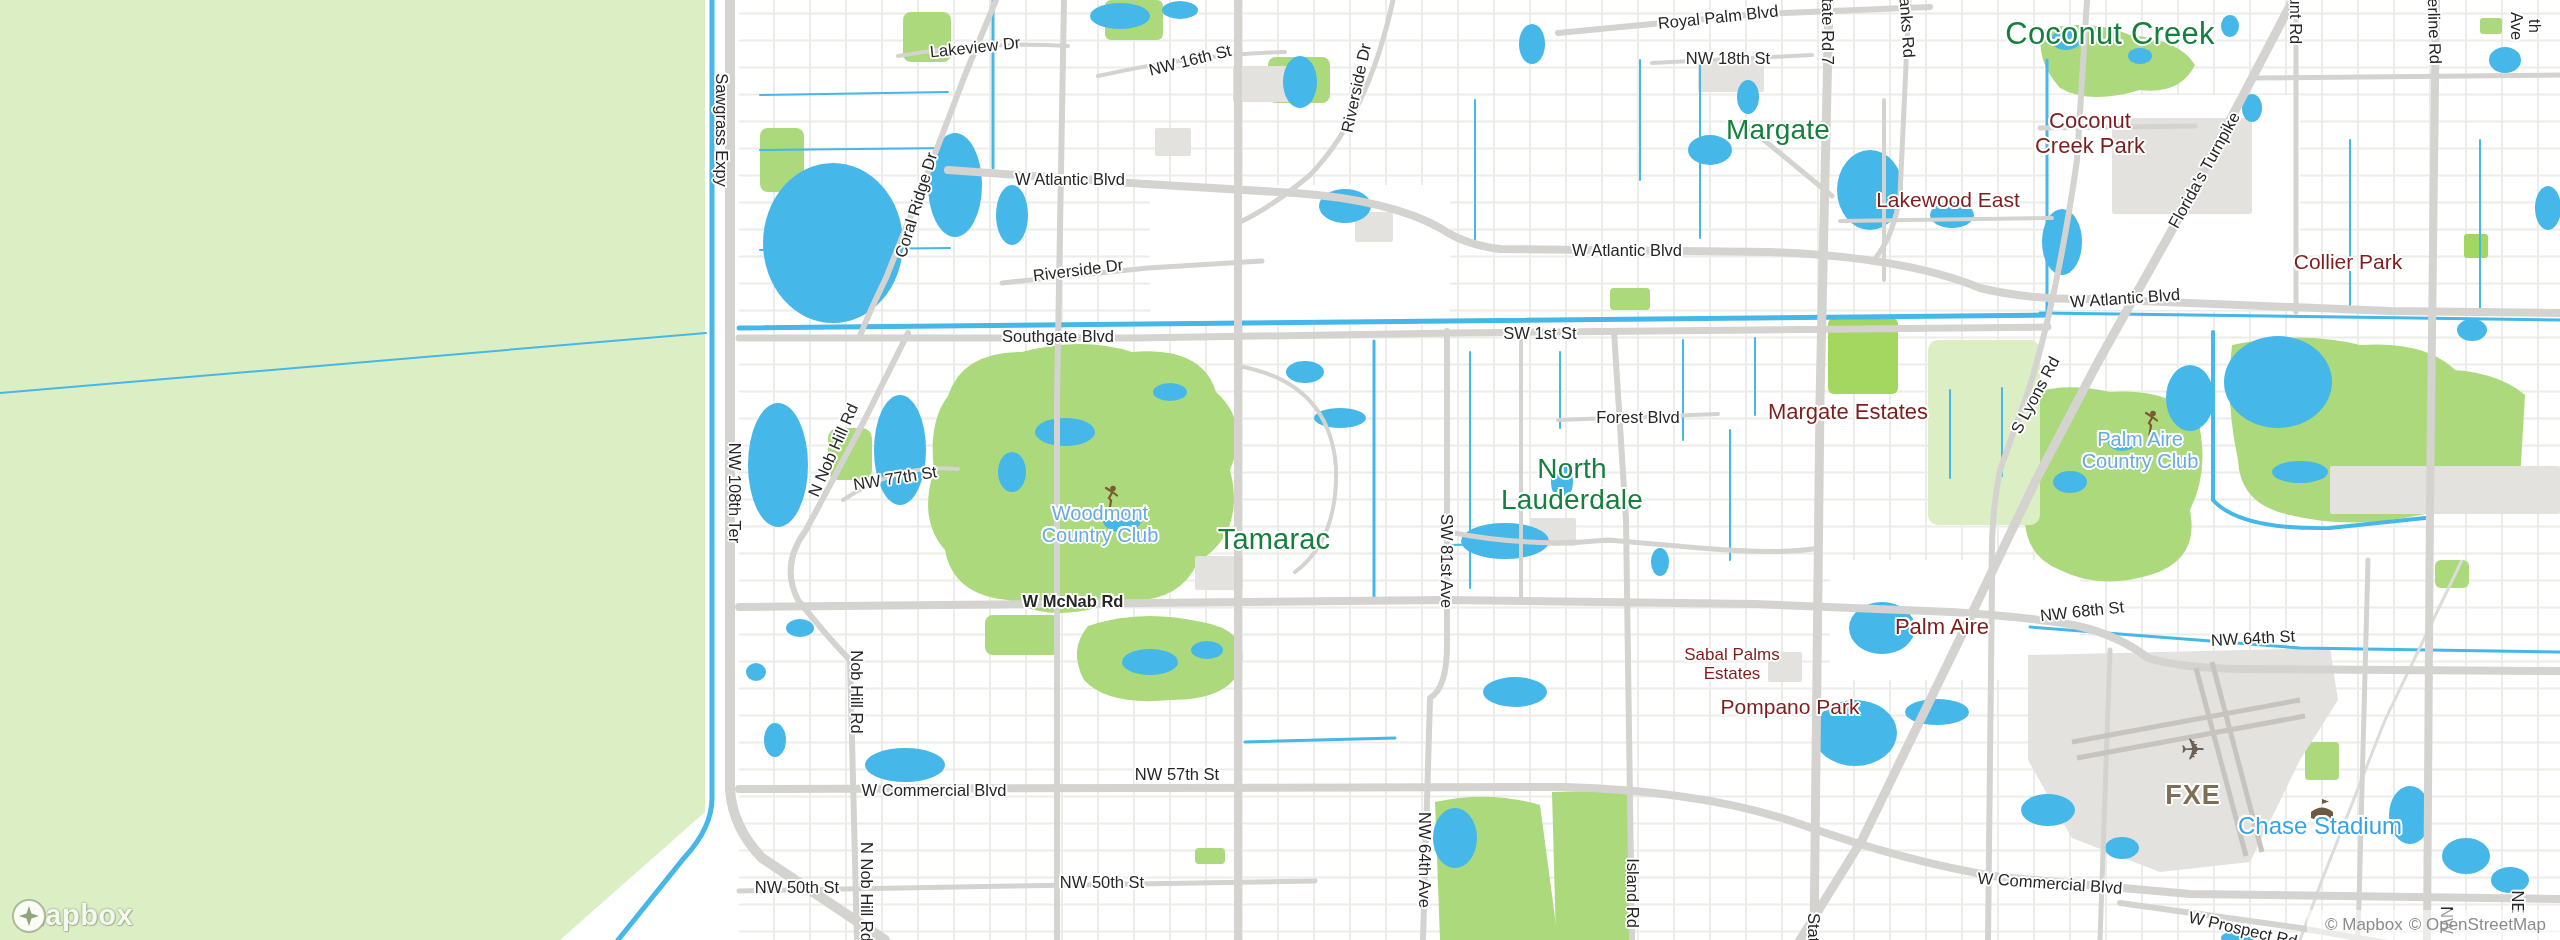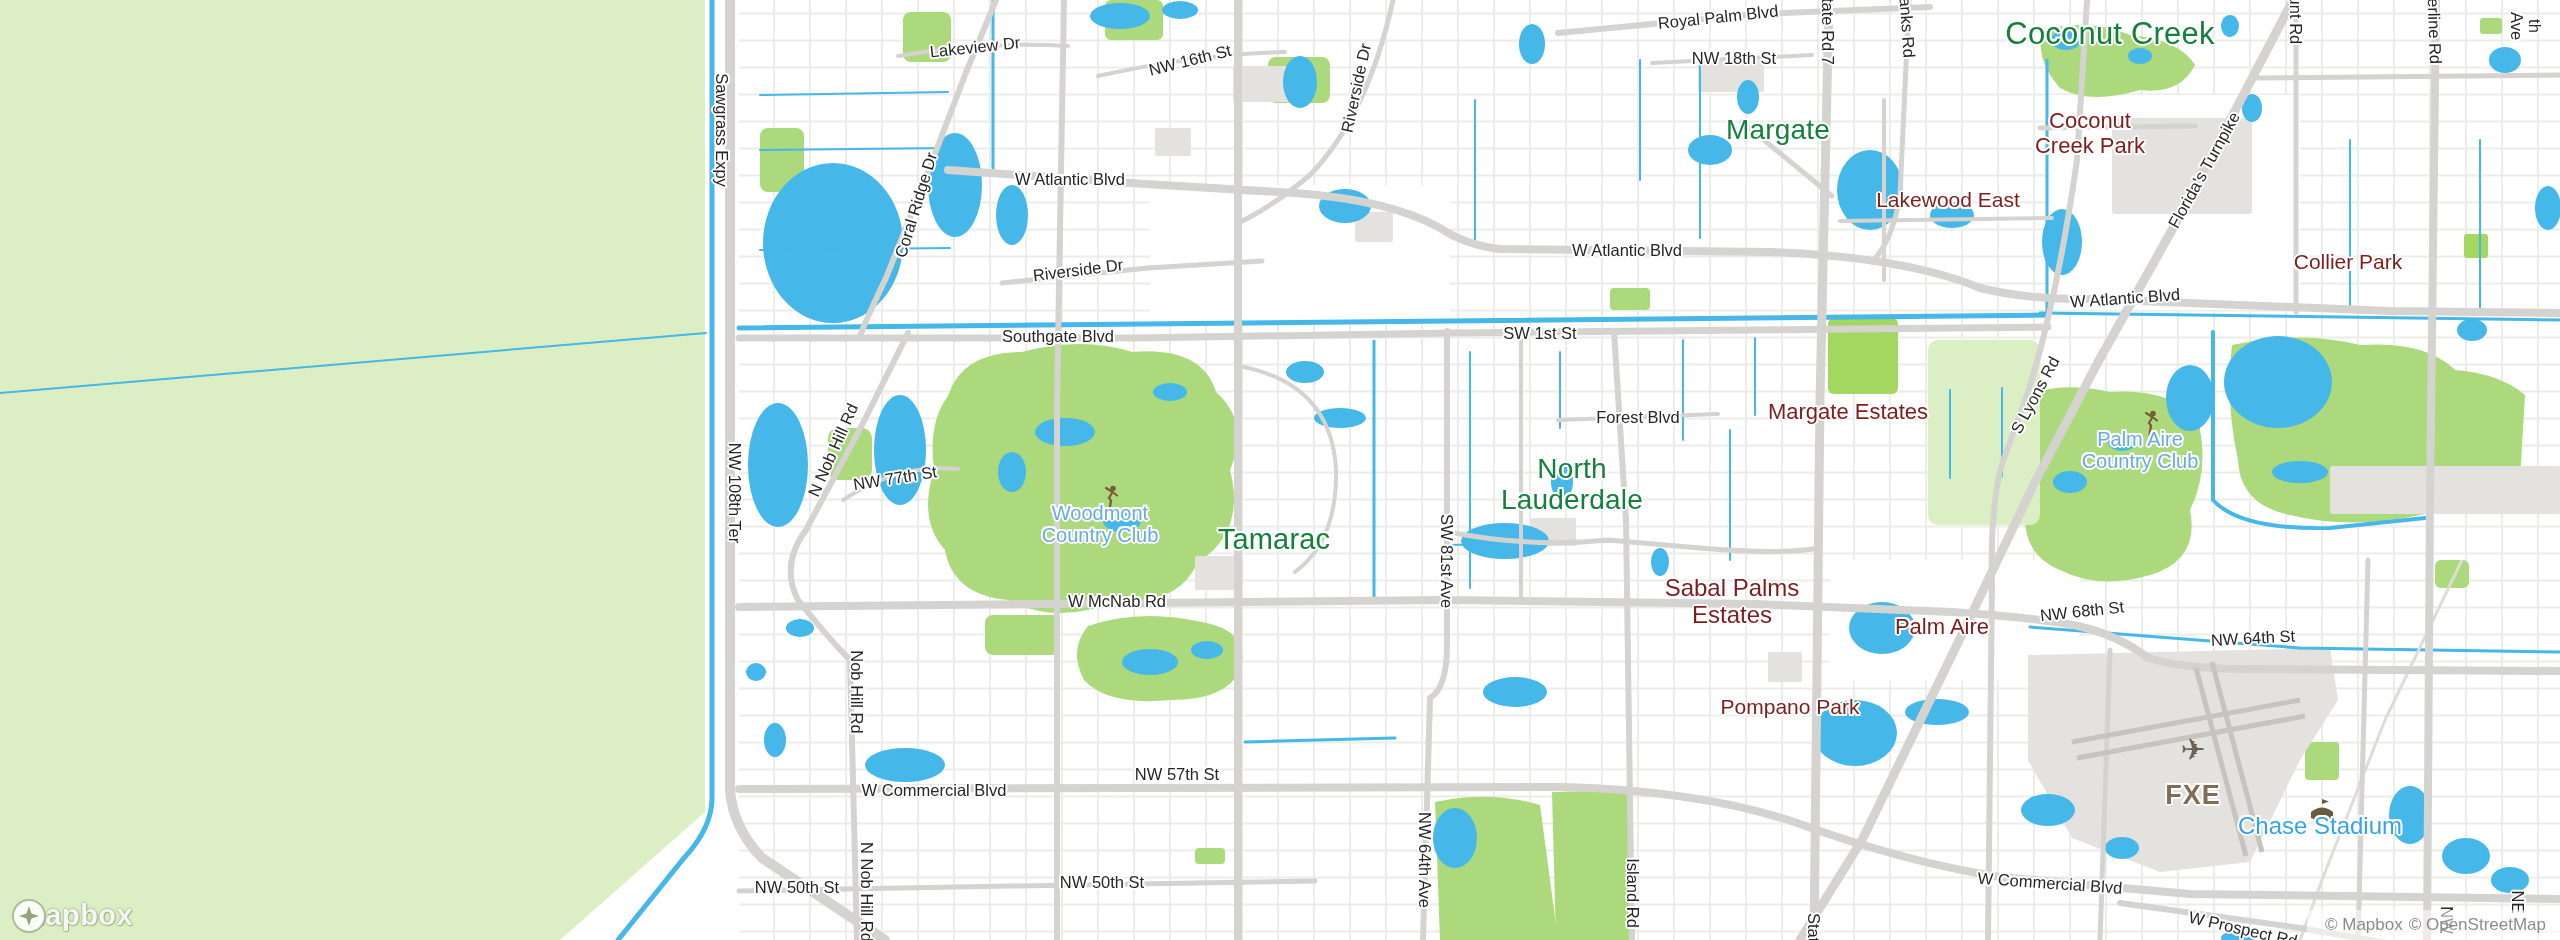--- a/index.html
+++ b/index.html
@@ -229,49 +229,49 @@
       <div class="lbl city" style="left: 2110px; top: 34px; font-size: 31px;">Coconut Creek</div>
       <div class="lbl city" style="left: 1778px; top: 130px; font-size: 28px;">Margate</div>
       <div class="lbl city" style="left: 1274px; top: 539px; font-size: 29px; text-align: right;">Tamarac</div>
       <div class="lbl city" style="left: 1572px; top: 484px; font-size: 28px;">North
 Lauderdale</div>
       <div class="lbl hood" style="left: 2090px; top: 134px; font-size: 22px;">Coconut
 Creek Park</div>
       <div class="lbl hood" style="left: 1948px; top: 200px; font-size: 21px;">Lakewood East</div>
       <div class="lbl hood" style="left: 2348px; top: 262px; font-size: 21px;">Collier Park</div>
       <div class="lbl hood" style="left: 1848px; top: 412px; font-size: 22px;">Margate Estates</div>
-      <div class="lbl hood" style="left: 1732px; top: 602px; font-size: 24px;">Sabal Palms
+      <div class="lbl hood" style="left: 1732px; top: 664px; font-size: 17px;">Sabal Palms
 Estates</div>
       <div class="lbl hood" style="left: 1942px; top: 627px; font-size: 22px;">Palm Aire</div>
       <div class="lbl hood" style="left: 1790px; top: 707px; font-size: 21px;">Pompano Park</div>
       <div class="lbl road-lbl" style="left: 975px; top: 47px; font-size: 16.5px; --r: -6deg;">Lakeview Dr</div>
       <div class="lbl road-lbl" style="left: 1190px; top: 60px; font-size: 16.5px; --r: -14deg;">NW 16th St</div>
       <div class="lbl road-lbl" style="left: 1356px; top: 88px; font-size: 16.5px; --r: -78deg;">Riverside Dr</div>
       <div class="lbl road-lbl" style="left: 1718px; top: 17px; font-size: 16.5px; --r: -6deg;">Royal Palm Blvd</div>
-      <div class="lbl road-lbl" style="left: 1728px; top: 58px; font-size: 16.5px; margin-left: 6px;">NW 18th St</div>
+      <div class="lbl road-lbl" style="left: 1728px; top: 58px; font-size: 16.5px;">NW 18th St</div>
       <div class="lbl road-lbl" style="left: 1828px; top: 26px; font-size: 16.5px; --r: 90deg;">State Rd 7</div>
       <div class="lbl road-lbl" style="left: 1907px; top: 22px; font-size: 16.5px; --r: 86deg;">Banks Rd</div>
       <div class="lbl road-lbl" style="left: 722px; top: 130px; font-size: 16.5px; --r: 90deg;">Sawgrass Expy</div>
       <div class="lbl road-lbl" style="left: 916px; top: 205px; font-size: 16.5px; --r: -73deg;">Coral Ridge Dr</div>
       <div class="lbl road-lbl" style="left: 1070px; top: 179px; font-size: 16.5px;">W Atlantic Blvd</div>
       <div class="lbl road-lbl" style="left: 1078px; top: 270px; font-size: 16.5px; --r: -7deg;">Riverside Dr</div>
       <div class="lbl road-lbl" style="left: 1627px; top: 250px; font-size: 16.5px;">W Atlantic Blvd</div>
       <div class="lbl road-lbl" style="left: 2204px; top: 170px; font-size: 16.5px; --r: -61deg;">Florida's Turnpike</div>
       <div class="lbl road-lbl" style="left: 2125px; top: 298px; font-size: 16.5px; --r: -4deg;">W Atlantic Blvd</div>
       <div class="lbl road-lbl" style="left: 2296px; top: 8px; font-size: 16.5px; --r: 90deg;">Blount Rd</div>
       <div class="lbl road-lbl" style="left: 2434px; top: 15px; font-size: 16.5px; --r: 88deg;">Powerline Rd</div>
       <div class="lbl road-lbl" style="left: 2526px; top: 26px; font-size: 16.5px; --r: 90deg;">th Ave</div>
       <div class="lbl road-lbl" style="left: 1058px; top: 336px; font-size: 16.5px;">Southgate Blvd</div>
       <div class="lbl road-lbl" style="left: 1540px; top: 333px; font-size: 16.5px;">SW 1st St</div>
       <div class="lbl road-lbl" style="left: 1638px; top: 417px; font-size: 16.5px;">Forest Blvd</div>
       <div class="lbl road-lbl" style="left: 735px; top: 493px; font-size: 16.5px; --r: 90deg;">NW 108th Ter</div>
       <div class="lbl road-lbl" style="left: 833px; top: 450px; font-size: 16.5px; --r: -66deg;">N Nob Hill Rd</div>
       <div class="lbl road-lbl" style="left: 895px; top: 478px; font-size: 16.5px; --r: -9deg;">NW 77th St</div>
       <div class="lbl road-lbl" style="left: 2035px; top: 395px; font-size: 16.5px; --r: -62deg;">S Lyons Rd</div>
-      <div class="lbl road-lbl" style="left: 1117px; top: 601px; font-size: 16.5px;">W McNab Rd</div>
+      <div class="lbl road-lbl" style="left: 1073px; top: 601px; font-size: 16.5px; font-weight: bold;">W McNab Rd</div>
       <div class="lbl road-lbl" style="left: 1447px; top: 561px; font-size: 16.5px; --r: 90deg;">SW 81st Ave</div>
       <div class="lbl road-lbl" style="left: 2082px; top: 611px; font-size: 16.5px; --r: -6deg;">NW 68th St</div>
       <div class="lbl road-lbl" style="left: 2253px; top: 638px; font-size: 16.5px; --r: -3deg;">NW 64th St</div>
       <div class="lbl road-lbl" style="left: 857px; top: 692px; font-size: 16.5px; --r: 90deg;">Nob Hill Rd</div>
       <div class="lbl road-lbl" style="left: 1161px; top: 774px; font-size: 16.5px; margin-left: 16px;">NW 57th St</div>
       <div class="lbl road-lbl" style="left: 934px; top: 790px; font-size: 16.5px;">W Commercial Blvd</div>
       <div class="lbl road-lbl" style="left: 797px; top: 887px; font-size: 16.5px;">NW 50th St</div>
       <div class="lbl road-lbl" style="left: 1102px; top: 882px; font-size: 16.5px;">NW 50th St</div>
       <div class="lbl road-lbl" style="left: 867px; top: 892px; font-size: 16.5px; --r: 90deg;">N Nob Hill Rd</div>
       <div class="lbl road-lbl" style="left: 1425px; top: 860px; font-size: 16.5px; --r: 90deg;">NW 64th Ave</div>

